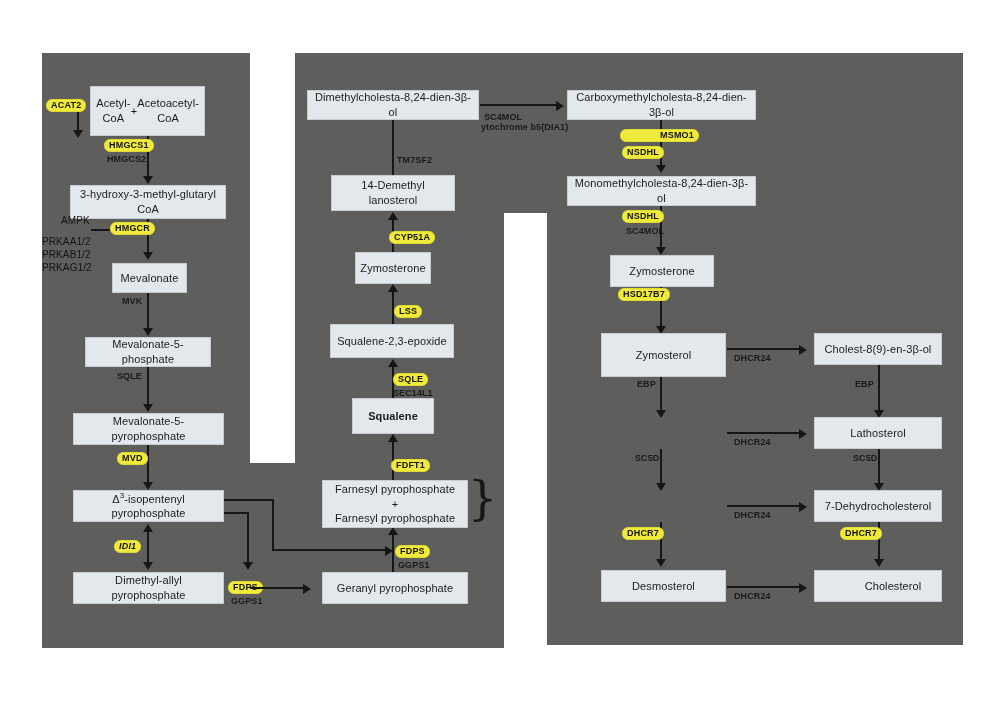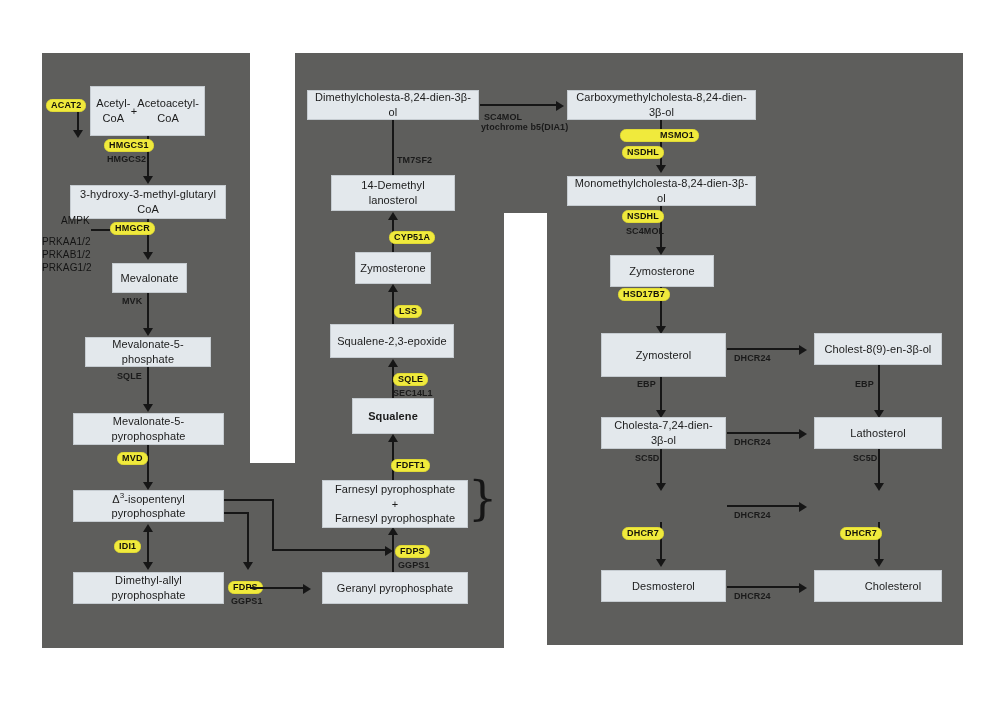--- a/index.html
+++ b/index.html
@@ -162,21 +162,21 @@
   <div class="arrowdown" style="left:143px; top:482px;"></div>
   <div class="pill" style="left:117px; top:452px;">MVD</div>
 
   <div class="node" style="left:73px; top:490px; width:151px; height:32px;">
     <span><span>Δ</span><span class="sup">3</span><span>-isopentenyl pyrophosphate</span></span>
   </div>
 
   <div class="vline" style="left:147px; top:530px; height:36px;"></div>
   <div class="arrowup" style="left:143px; top:524px;"></div>
   <div class="arrowdown" style="left:143px; top:562px;"></div>
-  <div class="pill" style="left:114px; top:540px;">IDI1</div>
+  <div class="pill" style="left:114px; top:540px;font-style:italic;">IDI1</div>
 
   <div class="node" style="left:73px; top:572px; width:151px; height:32px;">
     <span>Dimethyl-allyl pyrophosphate</span>
   </div>
 
   <div class="hline" style="left:224px; top:499px; width:50px;"></div>
   <div class="vline" style="left:272px; top:499px; height:52px;"></div>
   <div class="hline" style="left:272px; top:549px; width:117px;"></div>
   <div class="arrowright" style="left:385px; top:546px;"></div>
 
@@ -290,41 +290,41 @@
   </div>
 
   <div class="vline" style="left:660px; top:377px; height:38px;"></div>
   <div class="arrowdown" style="left:656px; top:410px;"></div>
   <div class="plain" style="left:637px; top:379px;">EBP</div>
 
   <div class="vline" style="left:878px; top:365px; height:50px;"></div>
   <div class="arrowdown" style="left:874px; top:410px;"></div>
   <div class="plain" style="left:855px; top:379px;">EBP</div>
 
-  <div class="node" style="left:601px; top:417px; width:125px; height:32px;">
-    <span>Cholesta-7,24-dien-3β-ol</span>
-  </div>
 
   <div class="node" style="left:814px; top:417px; width:128px; height:32px;">
     <span>Lathosterol</span>
   </div>
 
   <div class="hline" style="left:727px; top:432px; width:75px;"></div>
   <div class="arrowright" style="left:799px; top:429px;"></div>
   <div class="plain" style="left:734px; top:437px;">DHCR24</div>
 
   <div class="vline" style="left:660px; top:449px; height:38px;"></div>
   <div class="arrowdown" style="left:656px; top:483px;"></div>
   <div class="plain" style="left:635px; top:453px;">SC5D</div>
 
   <div class="vline" style="left:878px; top:449px; height:38px;"></div>
   <div class="arrowdown" style="left:874px; top:483px;"></div>
   <div class="plain" style="left:853px; top:453px;">SC5D</div>
 
 
+  <div class="node" style="left:814px; top:490px; width:128px; height:32px;">
+    <span>7-Dehydrocholesterol</span>
+  </div>
 
   <div class="hline" style="left:727px; top:505px; width:75px;"></div>
   <div class="arrowright" style="left:799px; top:502px;"></div>
   <div class="plain" style="left:734px; top:510px;">DHCR24</div>
 
   <div class="vline" style="left:660px; top:522px; height:42px;"></div>
   <div class="arrowdown" style="left:656px; top:559px;"></div>
   <div class="pill" style="left:622px; top:527px;">DHCR7</div>
 
   <div class="vline" style="left:878px; top:522px; height:42px;"></div>

